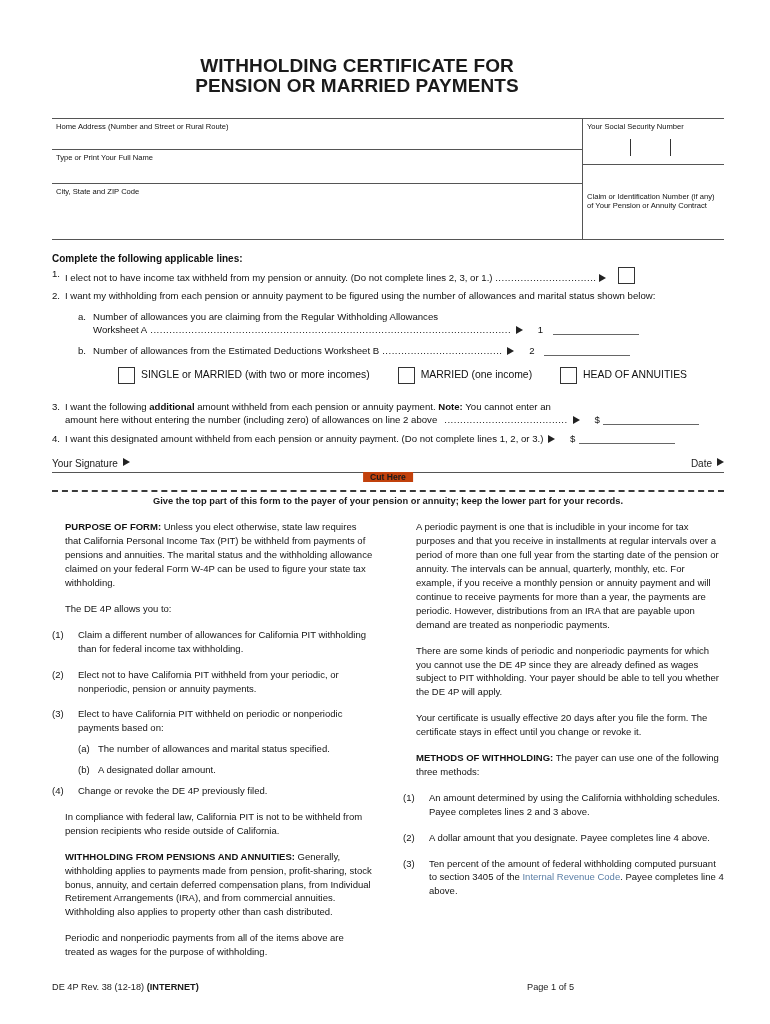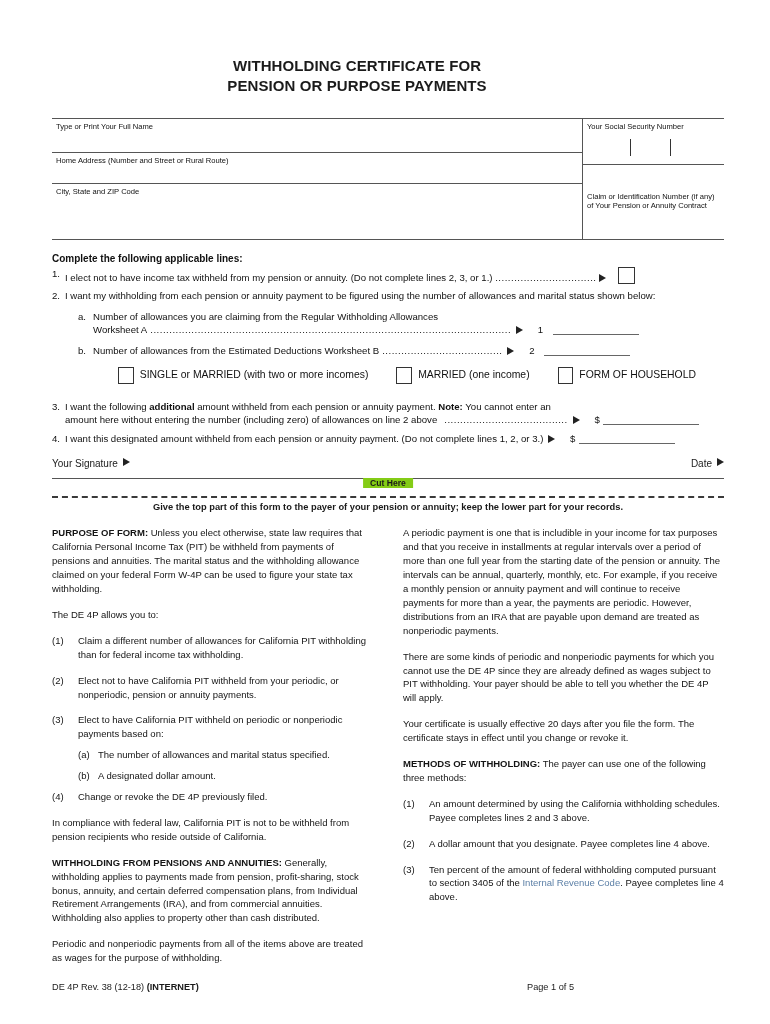--- a/index.html
+++ b/index.html
@@ -9,21 +9,21 @@
   
   .header{display:flex;align-items:flex-start;padding:46px 46px 0 52px;}
   .logo{width:140px;flex:0 0 140px;}
   .logo-row{display:flex;align-items:center;}
   .edd-mark{position:relative;width:66px;height:30px;flex:0 0 66px;}
   .edd-mark svg{display:block;}
   .logo-words{margin-left:5px;font-size:9.5px;font-weight:bold;line-height:10.6px;letter-spacing:.2px;color:#000;}
   .logo-state{margin-top:2px;border-top:1.6px solid #000;border-bottom:1.6px solid #000;padding:1px 0 1px 0;
               font-size:8.2px;font-weight:bold;letter-spacing:2.1px;color:#000;width:138px;text-align:center;}
   .title{flex:1;text-align:center;padding-right:62px;padding-top:10px;}
-  .title div{font-size:15px;font-weight:bold;letter-spacing:.1px;line-height:20px;color:#1b1b1b;}
+  .title div{font-size:19px;font-weight:bold;letter-spacing:.1px;line-height:20px;color:#1b1b1b;}
 
   
   .idbox{margin:22px 46px 0 52px;border-top:1.3px solid #555;border-bottom:1.3px solid #555;display:flex;}
   .idleft{flex:1;}
   .idright{width:141px;flex:0 0 141px;border-left:1.1px solid #555;}
   .cell{padding:3px 0 0 4px;box-sizing:border-box;}
   .cell .lbl{font-size:7.6px;line-height:9.4px;color:#111;}
   .r1{height:34px;border-bottom:1.1px solid #555;}
   .r2{height:31px;border-bottom:1.1px solid #555;}
   .r3{height:31px;}
@@ -46,62 +46,62 @@
   .l2sub{margin-left:26px;margin-top:7px;}
   .sub-row{display:flex;align-items:flex-start;}
   .subnum{width:15px;flex:0 0 15px;}
   .flexend{display:flex;align-items:flex-start;}
   .tail{white-space:nowrap;margin-left:5px;}
   .mstat{margin:9px 0 16px 40px;display:flex;align-items:center;font-size:10.4px;}
   .mstat .chk{margin-right:6px;}
   .mstat span.g{margin-right:28px;white-space:nowrap;}
 
   
-  .sig{margin:13px 46px 0 52px;border-bottom:1.3px solid #555;padding-bottom:9px;display:flex;font-size:10px;justify-content:space-between;}
+  .sig{margin:13px 46px 0 52px;border-bottom:1.3px solid #555;padding-bottom:3px;display:flex;font-size:10px;justify-content:space-between;}
   .sig .date{margin-left:auto;}
   .cuthere{margin:0 46px 0 52px;position:relative;height:13px;}
-  .cuthere .lbl{position:absolute;left:50%;top:-1px;transform:translateX(-50%);background:#84cc16;padding:0 7px;font-size:8.6px;font-weight:bold;}
+  .cuthere .lbl{position:absolute;left:50%;top:-1px;transform:translateX(-50%);background:#c2410c;padding:0 7px;font-size:8.6px;font-weight:bold;}
   .dash{margin:4px 46px 0 52px;border-top:2.4px dashed #3a3a3a;}
   .giveline{margin:4px 46px 0 52px;text-align:center;font-size:9.3px;font-weight:bold;}
 
   
   .cols{margin:14px 46px 0 52px;display:flex;gap:30px;font-size:9.5px;line-height:13.9px;color:#141414;}
   .col{flex:1;}
-  .col p{margin:0 0 12px 0;}
+  .col p{margin:0 0 12px 13px;}
   .b{font-weight:bold;}
   .lk{color:#5b7fa6;}
   .li{display:flex;margin:0 0 12px 0;}
   .li .mk{width:26px;flex:0 0 26px;}
   .li .bd{flex:1;}
   .li.sub{margin-left:26px;margin-bottom:7px;}
   .li.sub .mk{width:20px;flex:0 0 20px;}
 
   
   .footer{position:absolute;left:52px;right:46px;bottom:32px;display:flex;font-size:9.2px;}
   .footer .pg{margin-left:auto;margin-right:150px;}
 </style>
 </head>
 <body>
 
 <div class="page">
 
   <div class="header">
     <div class="title">
       <div>WITHHOLDING CERTIFICATE FOR</div>
-      <div>PENSION OR PURPOSE PAYMENTS</div>
+      <div>PENSION OR MARRIED PAYMENTS</div>
     </div>
   </div>
 
   <div class="idbox">
     <div class="idleft">
+      <div class="cell r2">
+        <div class="lbl">Home Address (Number and Street or Rural Route)</div>
+      </div>
       <div class="cell r1">
         <div class="lbl">Type or Print Your Full Name</div>
-      </div>
-      <div class="cell r2">
-        <div class="lbl">Home Address (Number and Street or Rural Route)</div>
       </div>
       <div class="cell r3">
         <div class="lbl">City, State and ZIP Code</div>
       </div>
     </div>
     <div class="idright">
       <div class="cell rr1">
         <div class="lbl">Your Social Security Number</div>
         <div class="ssn-ticks">
           <i style="left:47px"></i>
@@ -162,21 +162,21 @@
           </span>
         </div>
       </div>
 
       <div class="mstat">
         <span class="chk"></span>
         <span class="g">SINGLE or MARRIED (with two or more incomes)</span>
         <span class="chk"></span>
         <span class="g">MARRIED (one income)</span>
         <span class="chk"></span>
-        <span class="g">FORM OF HOUSEHOLD</span>
+        <span class="g">HEAD OF ANNUITIES</span>
       </div>
     </div>
 
     <div class="lrow" style="margin-top:9px">
       <div class="num">3.</div>
       <div class="txt">
         <div>
           <span>I want the following </span><span class="b">additional</span><span> amount withheld from each pension or annuity payment. </span><span class="b">Note:</span><span> You cannot enter an</span>
         </div>
         <div class="flexend">

